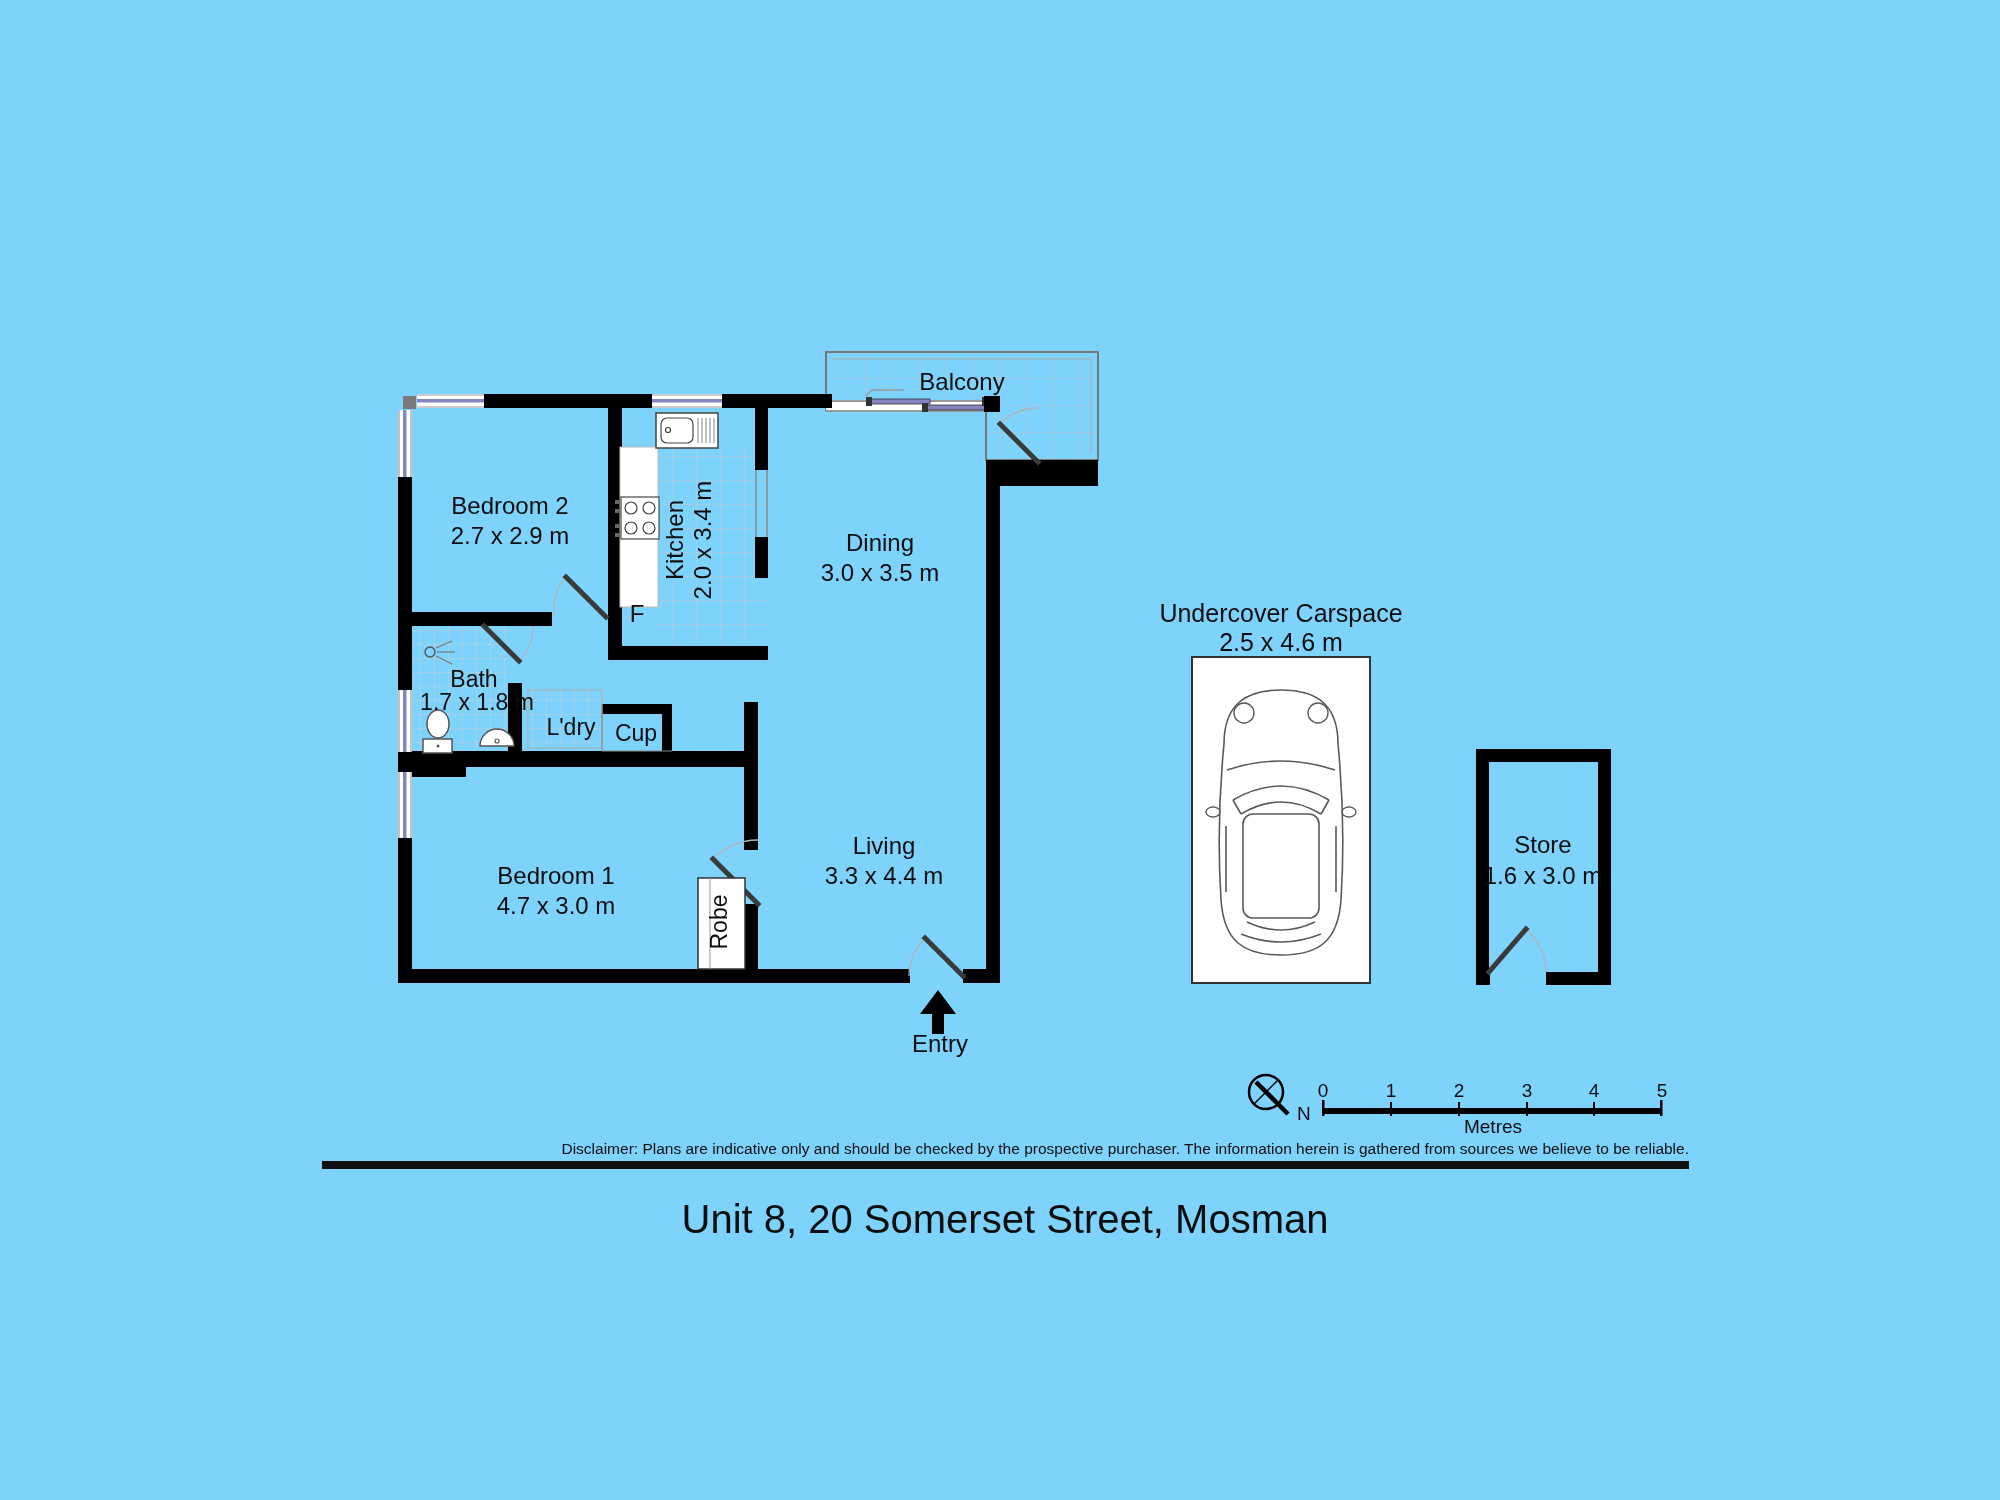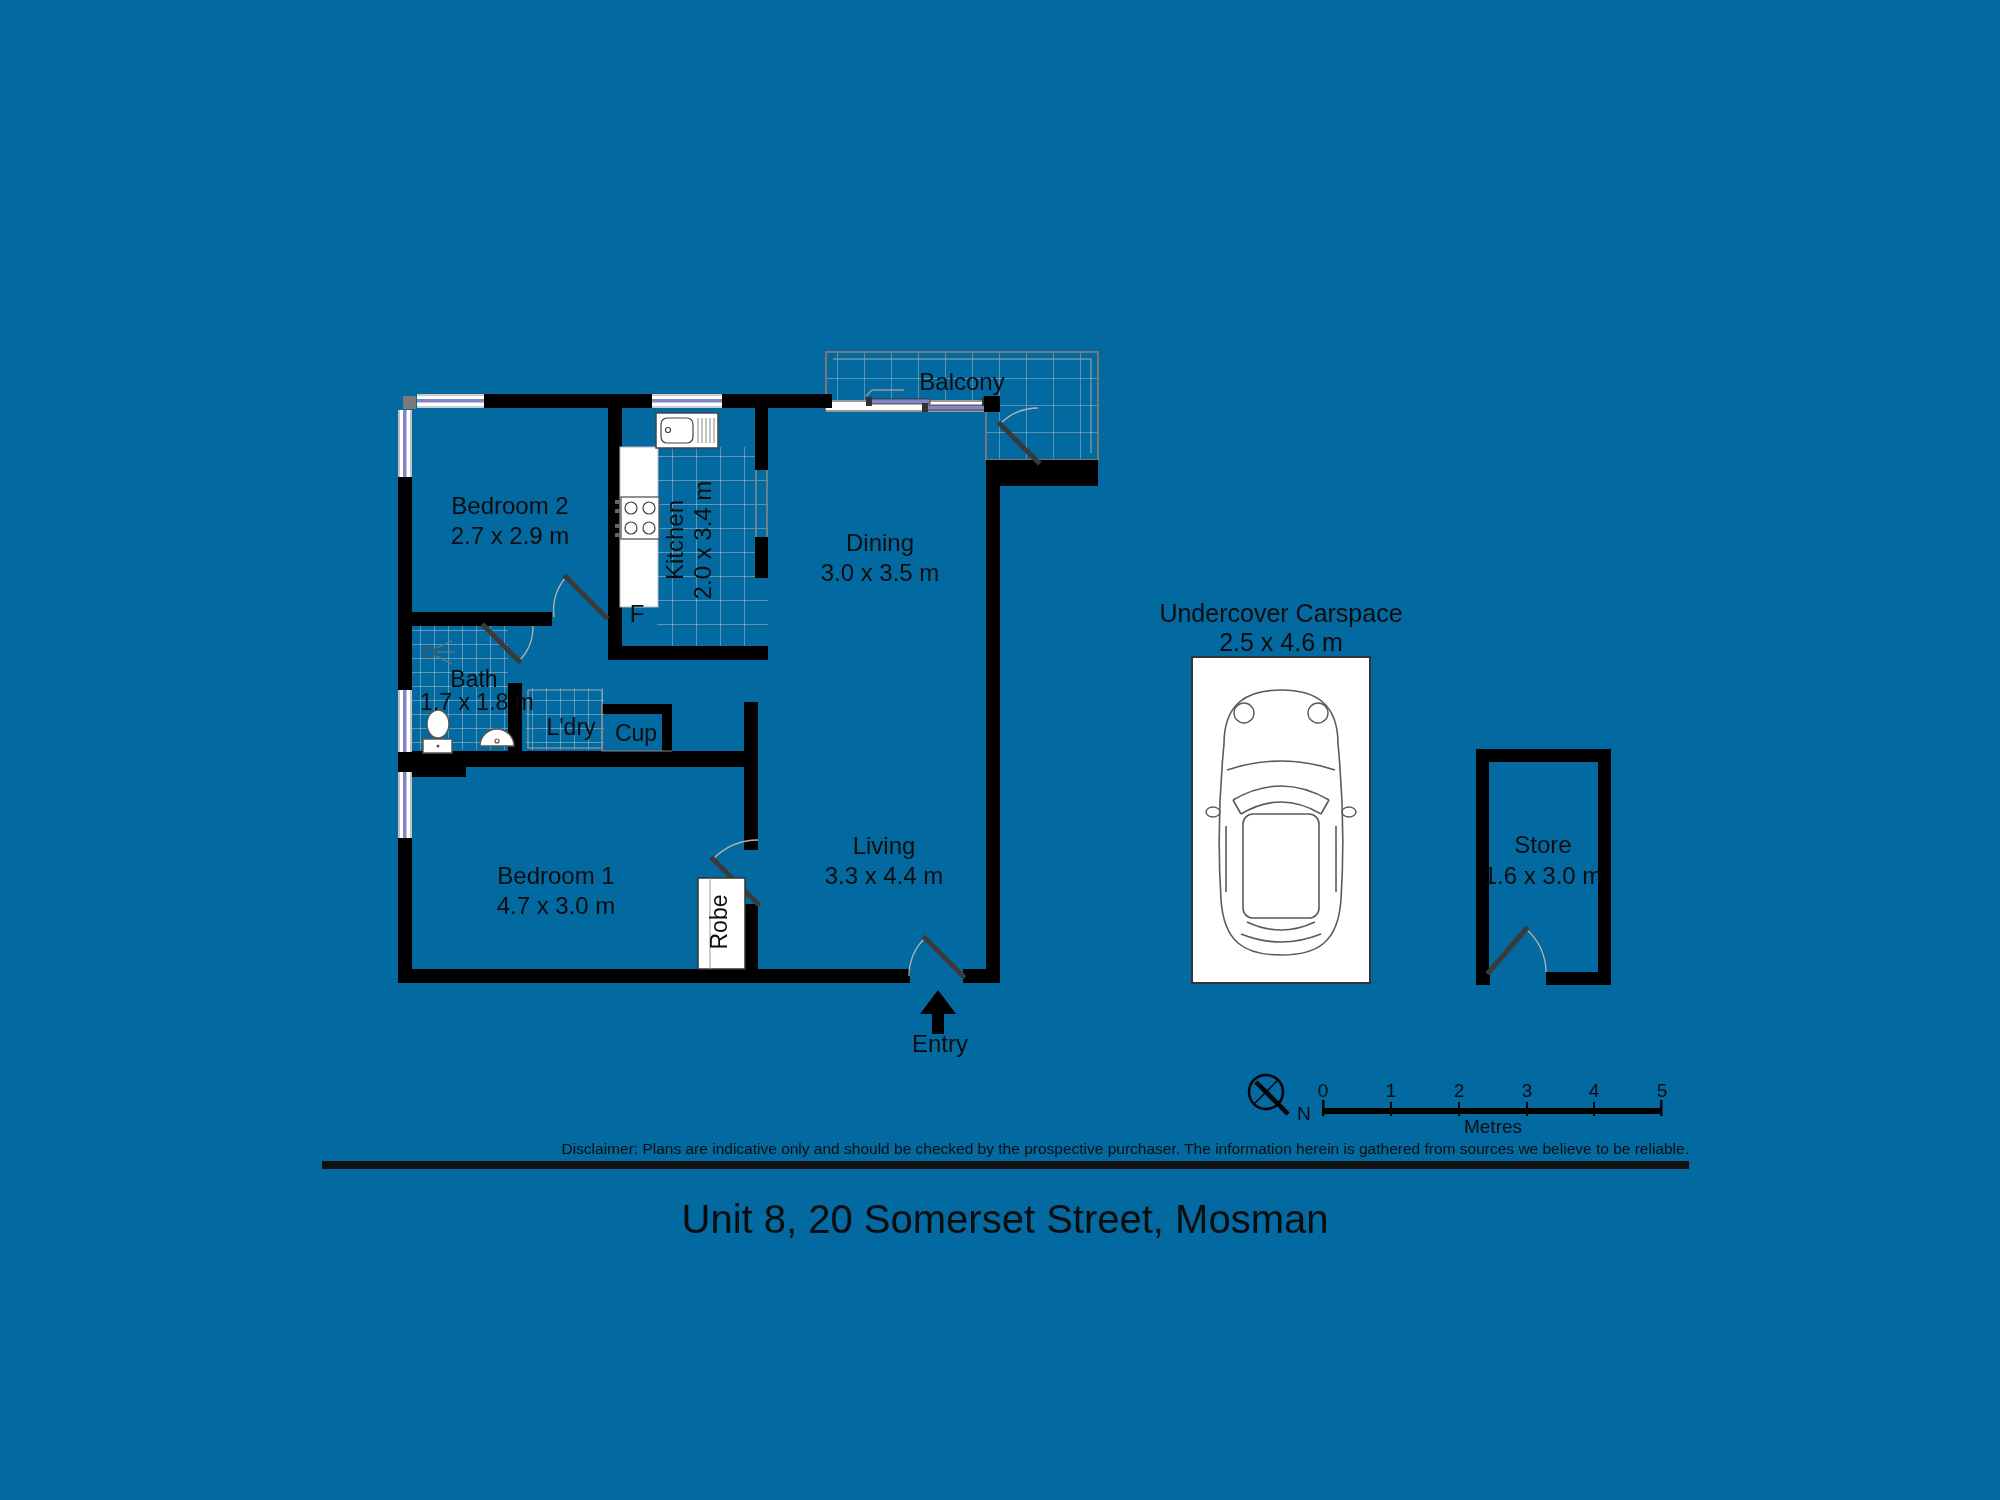--- a/index.html
+++ b/index.html
@@ -1,16 +1,16 @@
 <!DOCTYPE html>
 <html><head>
 <meta charset="utf-8">
 <style>
   html,body{margin:0;padding:0;background:#ffffff;}
-  .page{width:2000px;height:1500px;position:relative;background:#0369a1;overflow:hidden;}
+  .page{width:2000px;height:1500px;position:relative;background:#7dd3fc;overflow:hidden;}
   svg{display:block;}
   text{font-family:"Liberation Sans","DejaVu Sans",sans-serif;fill:#0d0d0d;}
   .lbl{font-size:24px;}
   .lbl-sm{font-size:23px;}
   .lbl-md{font-size:25px;}
   .num{font-size:19px;}
   .tiny{font-size:15.5px;}
   .title{font-size:40px;}
   .wall{fill:#000000;stroke:none;}
   .fixture{stroke:#555555;stroke-width:1.5;fill:#ffffff;}

